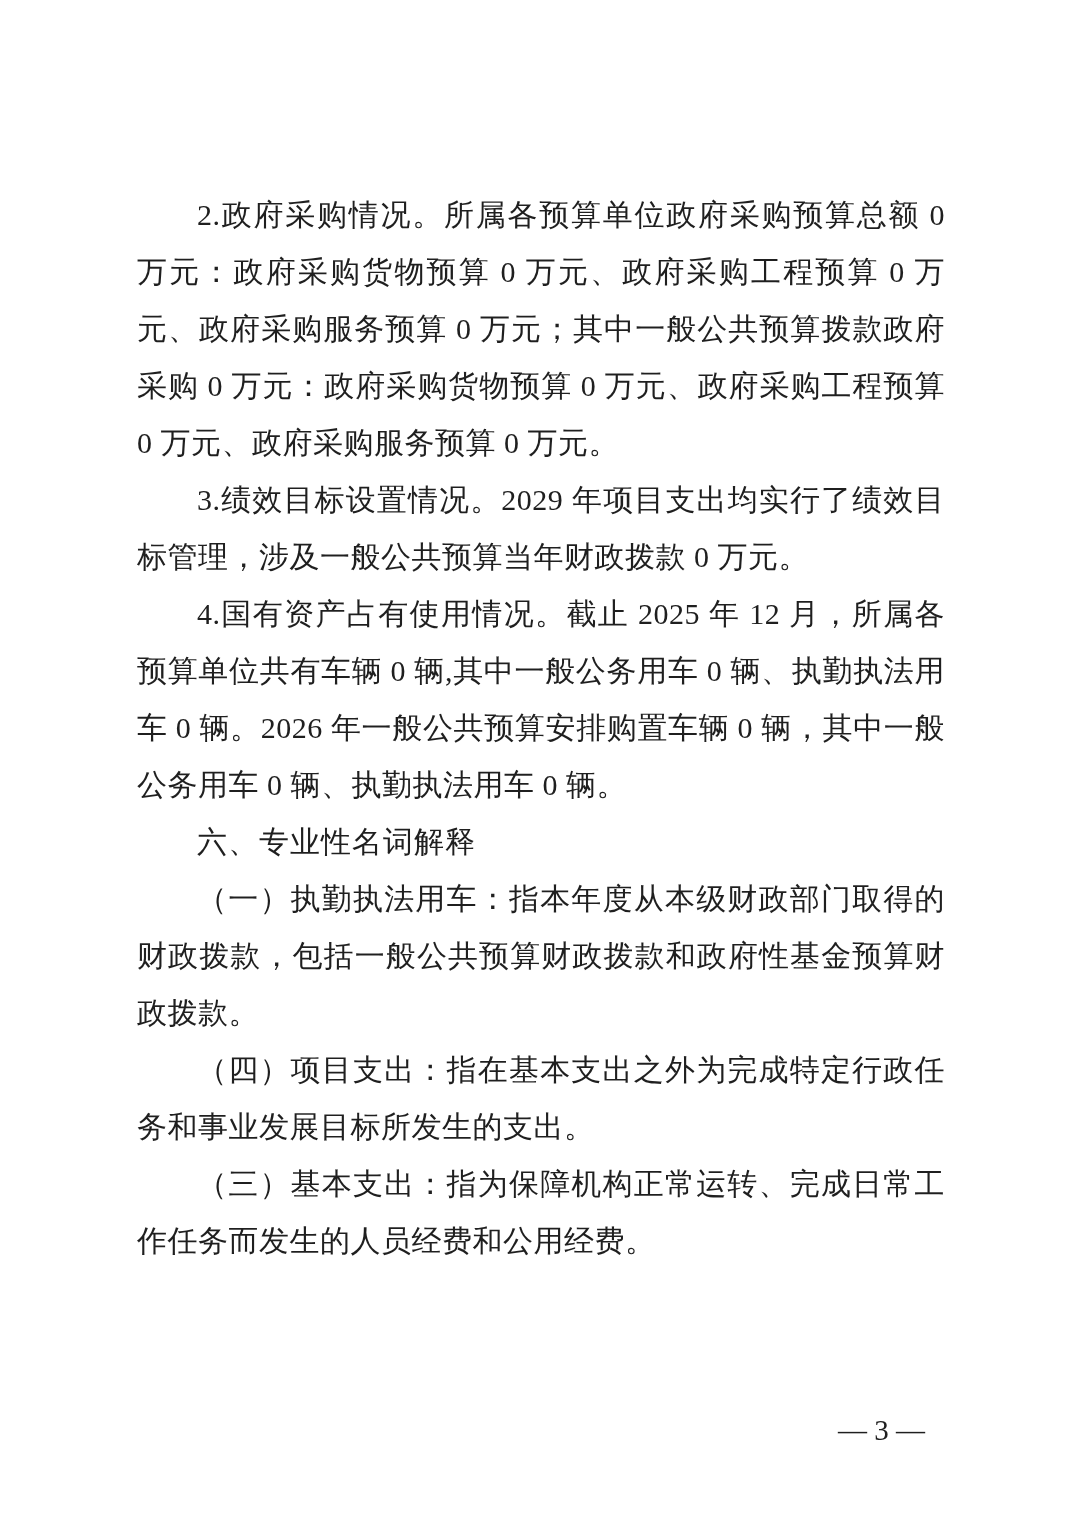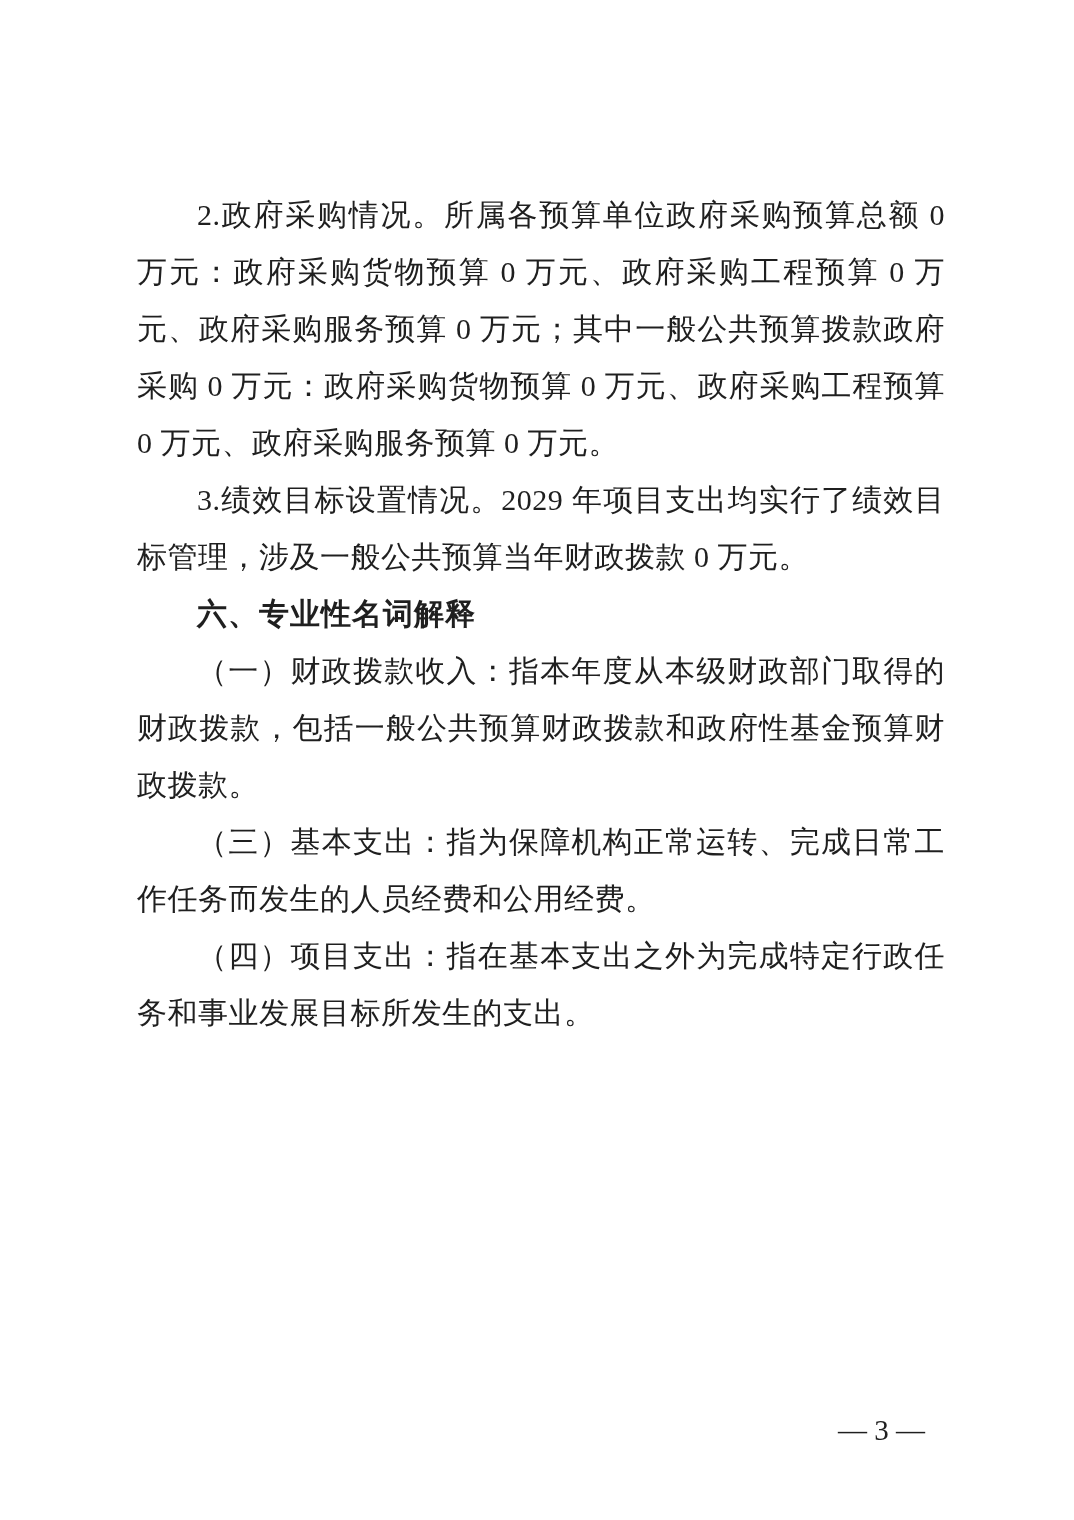--- a/index.html
+++ b/index.html
@@ -25,21 +25,21 @@
     text-align: justify;
     text-indent: 2em;
     letter-spacing: 0.5px;
     word-break: break-all;
   }
   .heading {
     margin: 0;
     font-size: 30px;
     line-height: 57px;
     text-indent: 2em;
-    font-weight: 700;
+    font-weight: 400;
     font-family: "Liberation Sans", "DejaVu Sans", sans-serif;
     letter-spacing: 1px;
   }
   .footer {
     position: absolute;
     top: 1408px;
     left: 0;
     right: 149px;
     text-align: right;
     font-size: 29px;
@@ -47,19 +47,20 @@
     color: #1f1f1f;
     font-family: "Liberation Serif", "DejaVu Serif", serif;
   }
 </style>
 </head>
 <body>
 
 <div class="page">
   <p class="para">2.政府采购情况。所属各预算单位政府采购预算总额 0 万元：政府采购货物预算 0 万元、政府采购工程预算 0 万元、政府采购服务预算 0 万元；其中一般公共预算拨款政府采购 0 万元：政府采购货物预算 0 万元、政府采购工程预算 0 万元、政府采购服务预算 0 万元。</p>
   <p class="para">3.绩效目标设置情况。2029 年项目支出均实行了绩效目标管理，涉及一般公共预算当年财政拨款 0 万元。</p>
+  <p class="para">4.国有资产占有使用情况。截止 2025 年 12 月，所属各预算单位共有车辆 0 辆,其中一般公务用车 0 辆、执勤执法用车 0 辆。2026 年一般公共预算安排购置车辆 0 辆，其中一般公务用车 0 辆、执勤执法用车 0 辆。</p>
   <p class="heading">六、专业性名词解释</p>
-  <p class="para">（一）财政拨款收入：指本年度从本级财政部门取得的财政拨款，包括一般公共预算财政拨款和政府性基金预算财政拨款。</p>
+  <p class="para">（一）执勤执法用车：指本年度从本级财政部门取得的财政拨款，包括一般公共预算财政拨款和政府性基金预算财政拨款。</p>
+  <p class="para">（四）项目支出：指在基本支出之外为完成特定行政任务和事业发展目标所发生的支出。</p>
   <p class="para">（三）基本支出：指为保障机构正常运转、完成日常工作任务而发生的人员经费和公用经费。</p>
-  <p class="para">（四）项目支出：指在基本支出之外为完成特定行政任务和事业发展目标所发生的支出。</p>
 
   <div class="footer">— 3 —</div>
 </div>
 
 </body></html>

